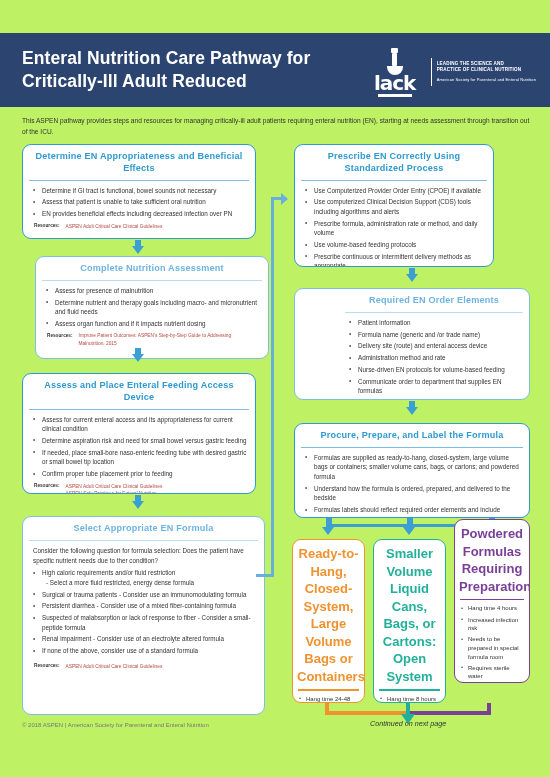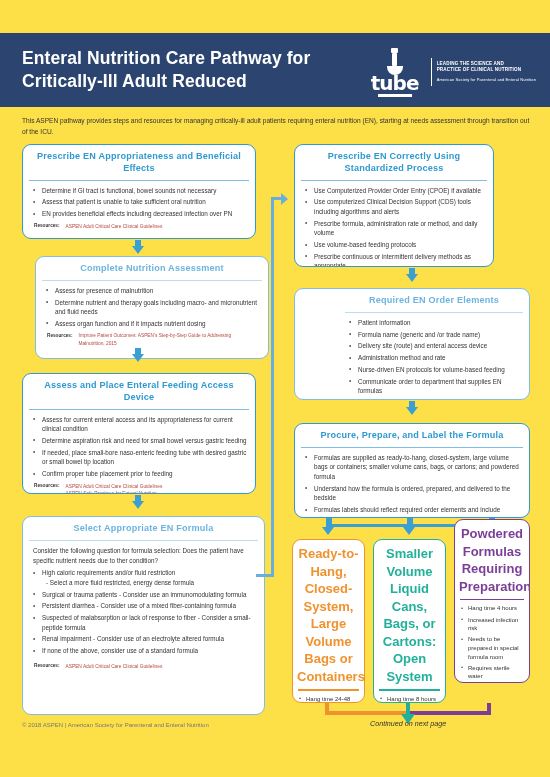--- a/index.html
+++ b/index.html
@@ -2,21 +2,21 @@
 <html><head>
 <meta charset="utf-8">
 <style>
   * { box-sizing: border-box; margin: 0; padding: 0; }
   html, body {
     width: 550px; height: 777px;
     background: #ffffff;
     font-family: "Liberation Sans", sans-serif;
     overflow: hidden;
   }
-  #page { position: relative; width: 550px; height: 777px; background: #fde047; }
+  #page { position: relative; width: 550px; height: 777px; background: #bef264; }
 
   
   .header {
     position: absolute; left: 0; top: 33px; width: 550px; height: 74px;
     background: #2b4570;
     display: flex; align-items: center; justify-content: space-between;
     padding: 0 14px 0 22px;
   }
   .header-title {
     color: #ffffff; font-size: 17.5px; font-weight: bold; line-height: 1.32;
@@ -129,36 +129,36 @@
   <div class="header">
     <div class="header-title">
       <span>Enteral Nutrition Care Pathway for</span>
       <span>Critically-Ill Adult Reduced</span>
     </div>
     <div class="logo-wrap">
       <div class="logo-mark">
         <div class="logo-pestle-top"></div>
         <div class="logo-pestle"></div>
         <div class="logo-bowl"></div>
-        <div class="logo-word">tube</div>
+        <div class="logo-word">lack</div>
         <div class="logo-base"></div>
       </div>
       <div class="logo-div"></div>
       <div class="logo-tag">
         <div class="l1">LEADING THE SCIENCE AND</div>
         <div class="l1">PRACTICE OF CLINICAL NUTRITION</div>
         <div class="l2">American Society for Parenteral and Enteral Nutrition</div>
       </div>
     </div>
   </div>
 
   <div class="intro">This ASPEN pathway provides steps and resources for managing critically-ill adult patients requiring enteral nutrition (EN), starting at needs assessment through transition out of the ICU.</div>
 
   <div class="box" style="left:22px; top:144px; width:234px; height:95px;">
-    <div class="box-title">Prescribe EN Appropriateness and Beneficial Effects</div>
+    <div class="box-title">Determine EN Appropriateness and Beneficial Effects</div>
     <div class="box-sep"></div>
     <div class="box-body">
       <ul>
         <li>Determine if GI tract is functional, bowel sounds not necessary</li>
         <li>Assess that patient is unable to take sufficient oral nutrition</li>
         <li>EN provides beneficial effects including decreased infection over PN</li>
       </ul>
       <div class="res">
         <div class="res-label">Resources:</div>
         <div class="res-items">

